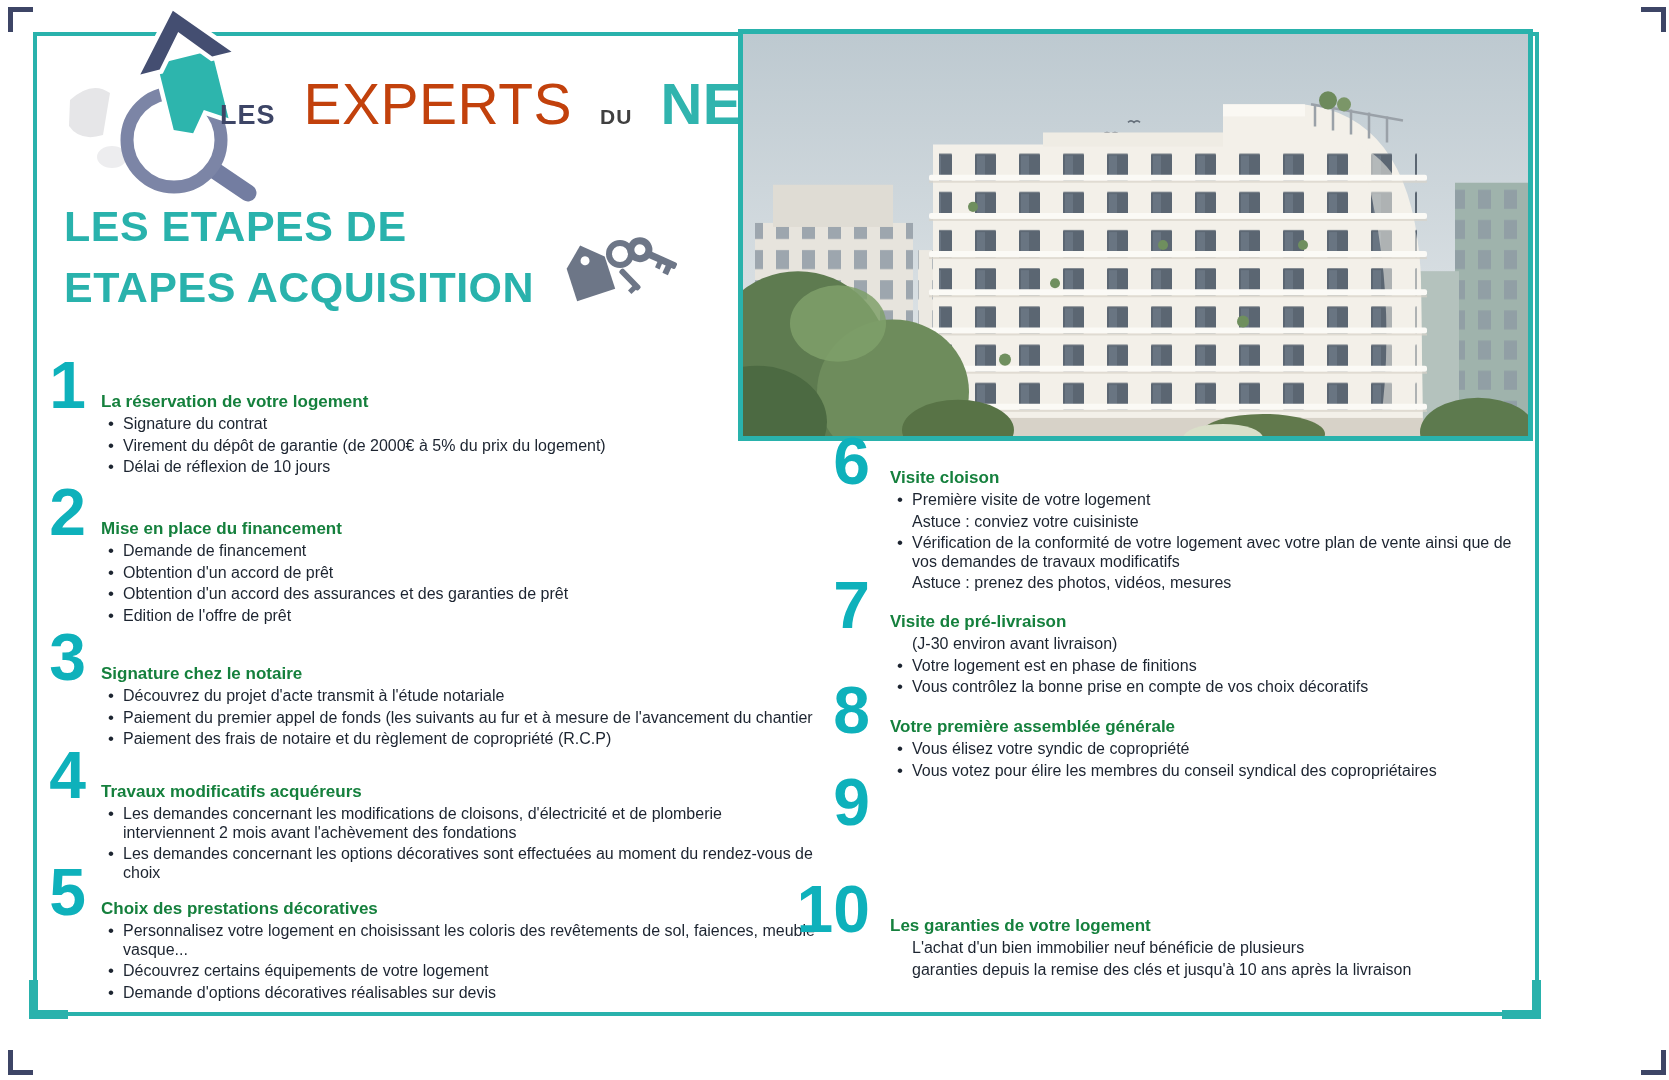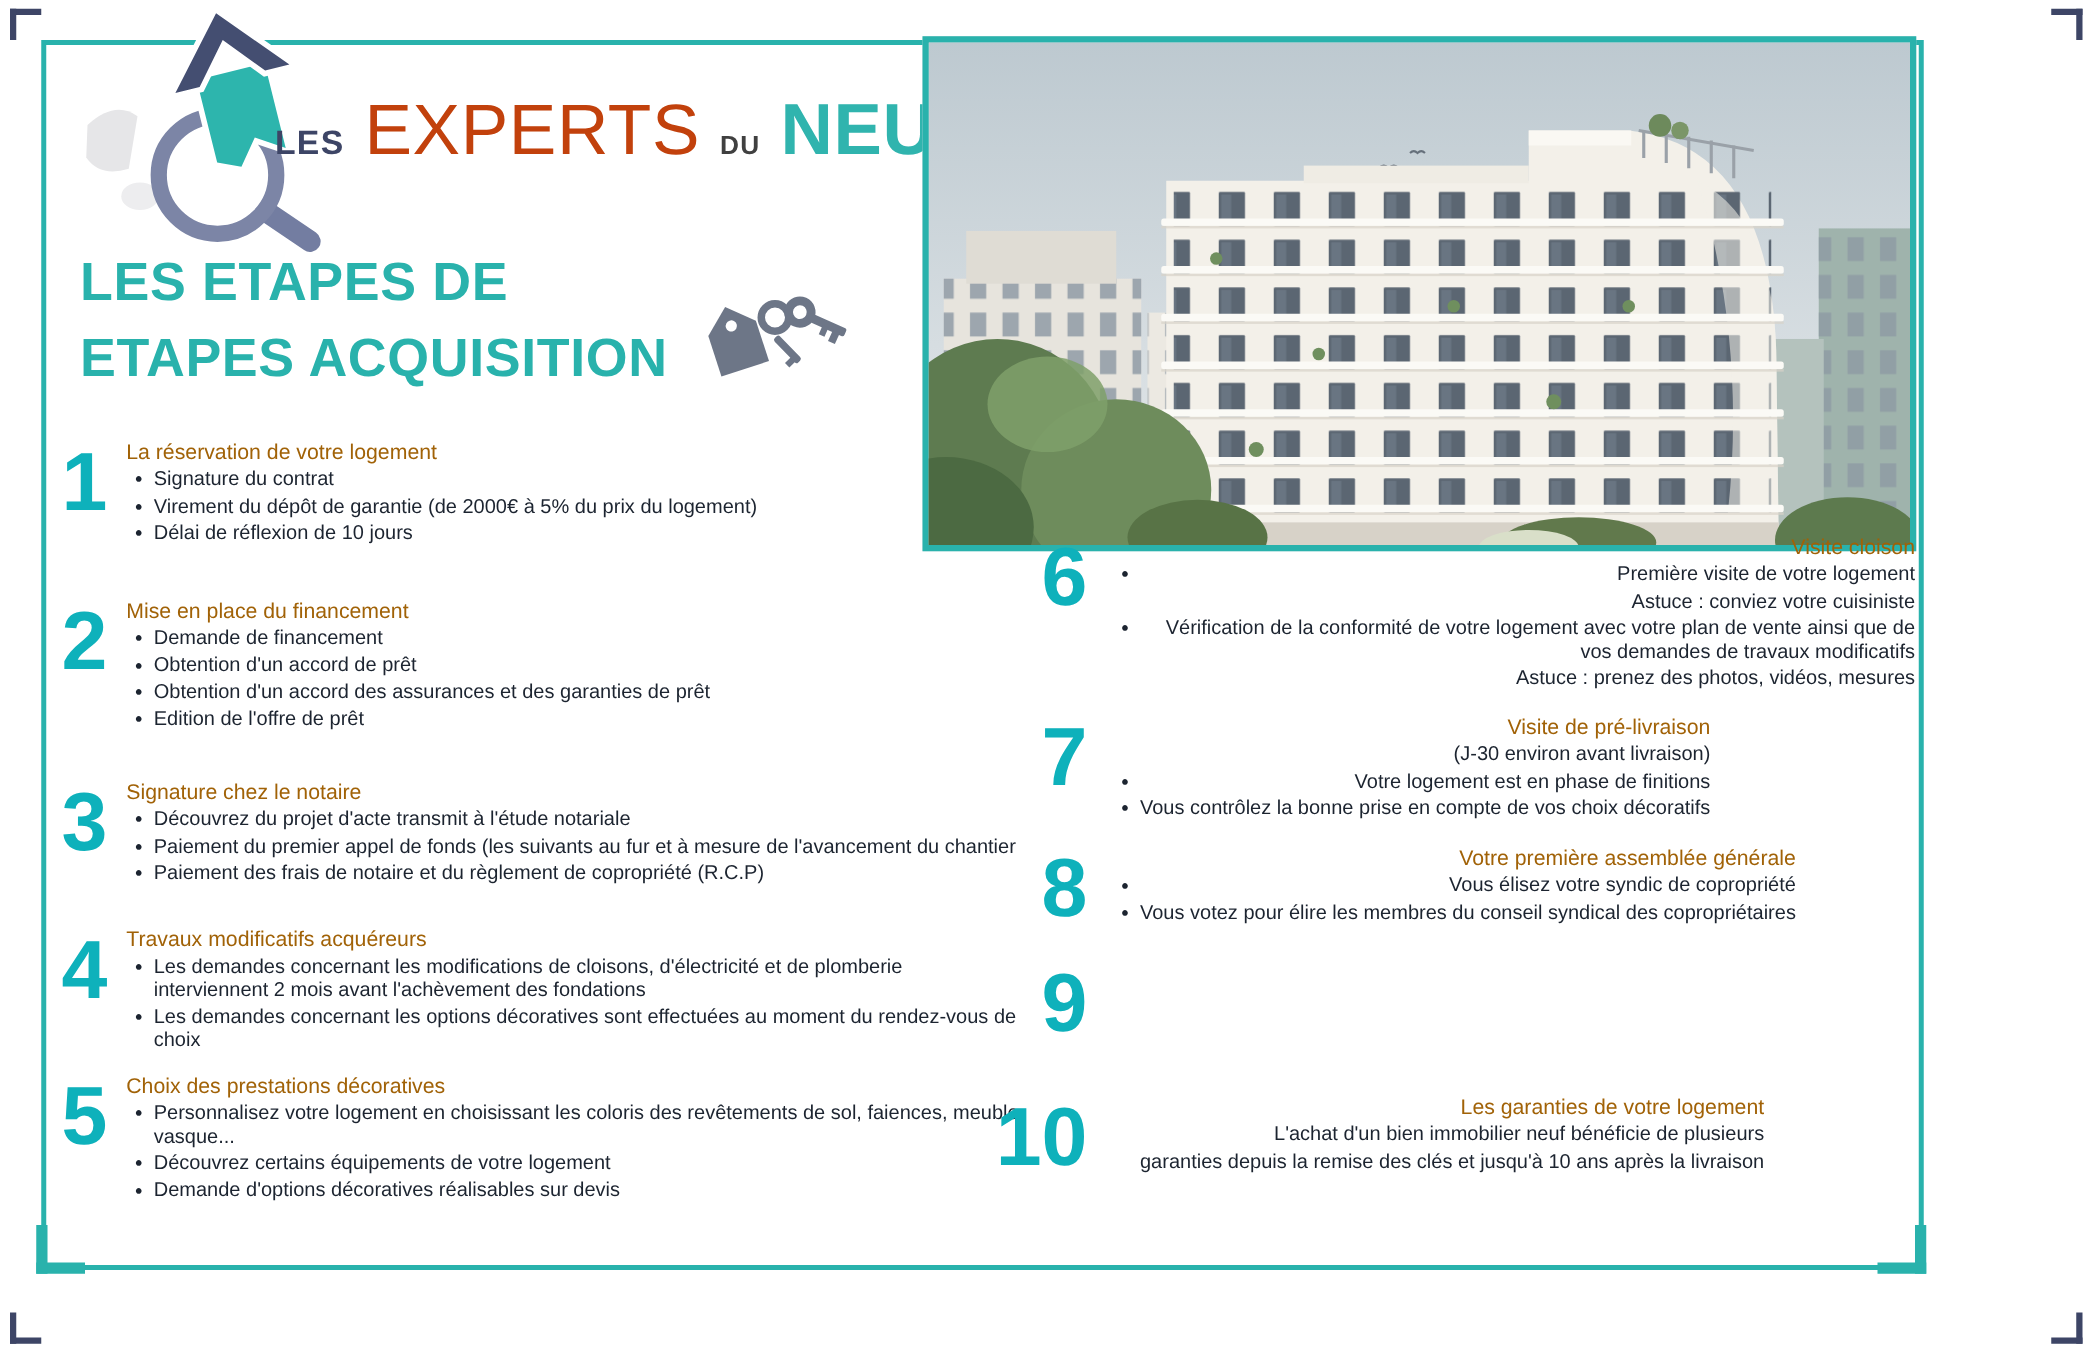--- a/index.html
+++ b/index.html
@@ -13,21 +13,21 @@
   .bracket.bl{left:29px;top:980px;border-left:9px solid #29b2ac;border-bottom:9px solid #29b2ac;}
   .bracket.br{left:1502px;top:980px;border-right:9px solid #29b2ac;border-bottom:9px solid #29b2ac;}
   .cmark{position:absolute;width:20px;height:20px;}
   .cmark.tl{left:8px;top:7px;border-top:5px solid #3d4566;border-left:5px solid #3d4566;}
   .cmark.tr{left:1641px;top:7px;border-top:5px solid #3d4566;border-right:5px solid #3d4566;}
   .cmark.bbl{left:8px;top:1050px;border-bottom:5px solid #3d4566;border-left:5px solid #3d4566;}
   .cmark.bbr{left:1641px;top:1050px;border-bottom:5px solid #3d4566;border-right:5px solid #3d4566;}
 
   
   .logo-art{position:absolute;left:48px;top:2px;width:210px;height:200px;}
-  .brandline{position:absolute;left:220px;top:70px;display:flex;align-items:baseline;gap:16px;white-space:nowrap;}
+  .brandline{position:absolute;left:220px;top:70px;display:flex;align-items:baseline;gap:28px;white-space:nowrap;}
   .brand-les{font-size:27px;font-weight:600;color:#3d4566;letter-spacing:1px;}
   .brand-experts{font-size:57px;font-weight:400;color:#c2410c;letter-spacing:.5px;}
   .brand-du{font-size:21px;font-weight:700;color:#404040;letter-spacing:1px;}
   .brand-neuf{font-size:58px;font-weight:800;color:#30b4ae;letter-spacing:.5px;}
 
   
   .title{position:absolute;left:64px;top:196px;font-weight:800;font-size:43px;
          line-height:1.42;color:#29b2ac;letter-spacing:.5px;}
   .keys-art{position:absolute;left:558px;top:218px;width:125px;height:100px;}
 
@@ -41,22 +41,22 @@
   #steps-left{left:40px;top:0;width:810px;height:1080px;}
   #steps-right{left:792px;top:0;width:740px;height:1080px;}
   .step{position:absolute;display:flex;}
   #steps-left .step{gap:15px;}
   #steps-right .step{gap:20px;}
   .num{color:#0eb1bb;font-weight:800;font-size:66px;line-height:.9;text-align:right;margin-top:6px;flex:0 0 auto;}
   #steps-left .num{width:46px;}
   #steps-right .num{width:78px;}
   .sbody{padding-top:2px;}
   #steps-left .sbody{max-width:715px;}
-  #steps-right .sbody{max-width:645px;text-align:right;}
-  .stitle{font-weight:400;font-size:17px;color:#a16207;}
+  #steps-right .sbody{max-width:645px;}
+  .stitle{font-weight:700;font-size:17px;color:#15803d;margin-top:40px;}
   .sbody ul{list-style:none;margin:0;padding:0;}
   .sbody li{font-size:16px;line-height:1.16;margin-top:3px;padding-left:22px;position:relative;}
   .sbody li.bullet::before{content:"\2022";position:absolute;left:7px;top:-1px;font-size:17px;}
 </style>
 </head>
 <body>
 
 <div class="frame"></div>
 <div class="bracket bl"></div>
 <div class="bracket br"></div>

